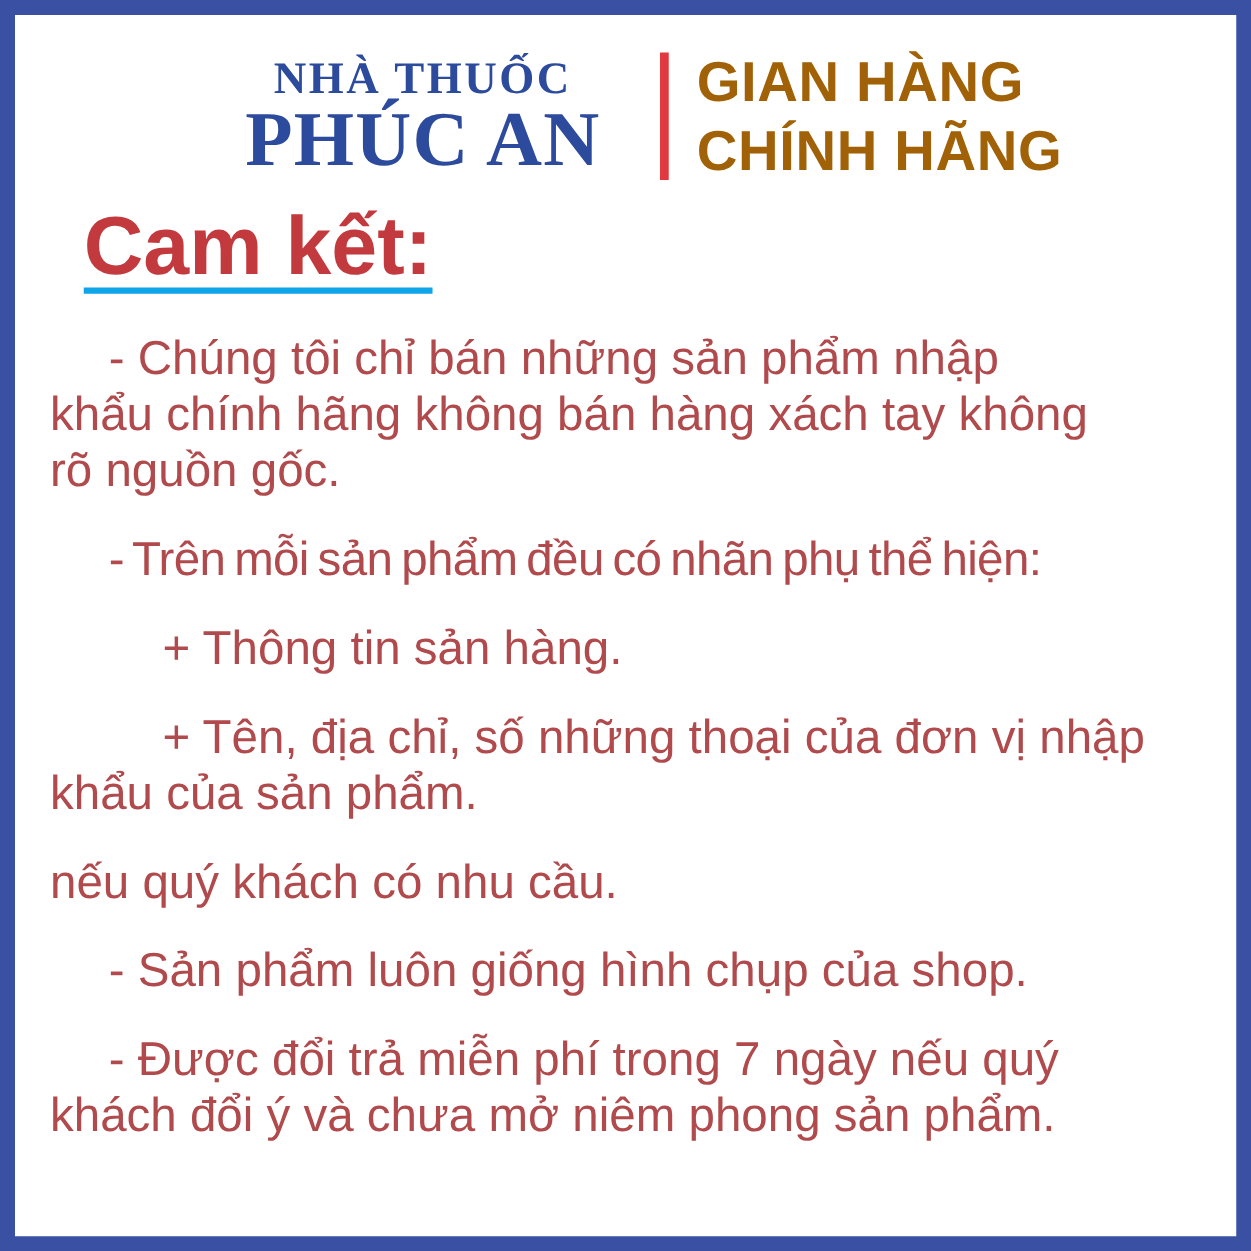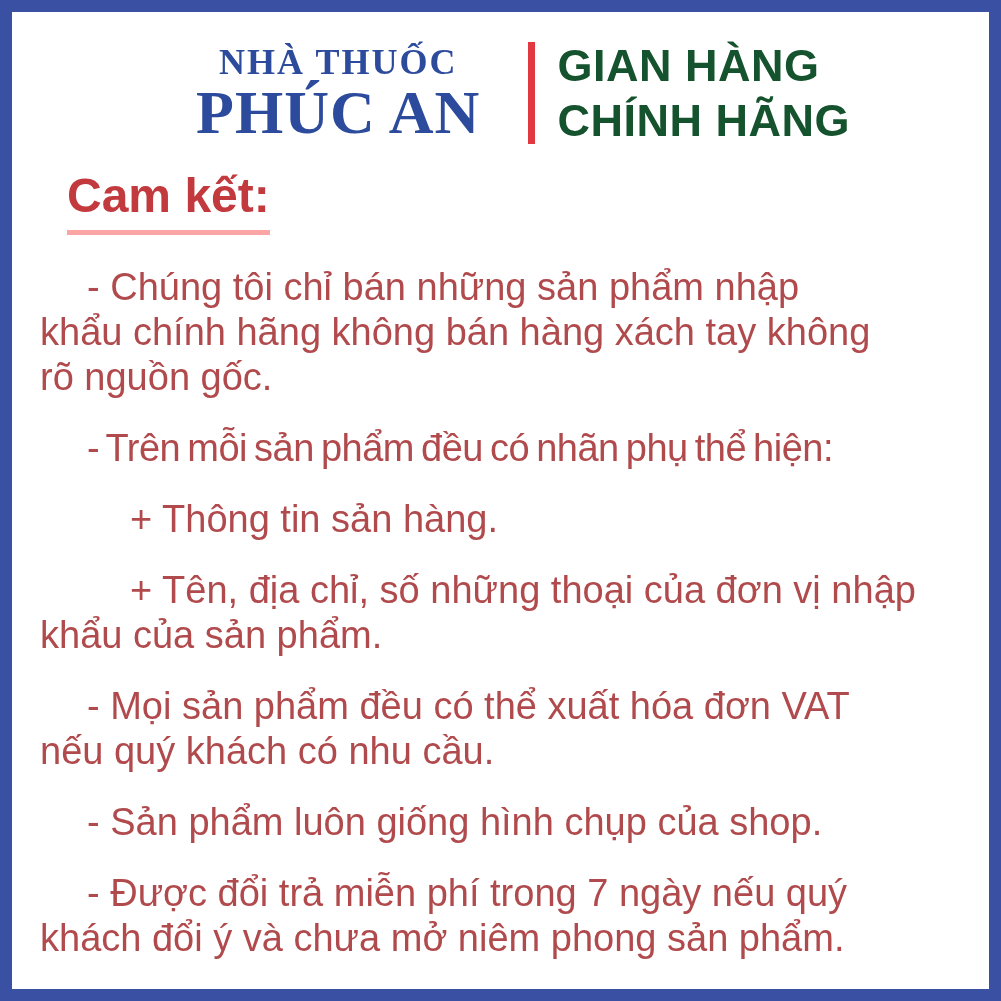--- a/index.html
+++ b/index.html
@@ -28,37 +28,37 @@
   }
   .brand-top  { font-size: 36px; line-height: 38px; letter-spacing: 2px; }
   .brand-main { font-size: 62px; line-height: 62px; letter-spacing: 1px; }
   .header-divider {
     width: 7px;
     height: 102px;
     background: #e2383f;
     margin: 0 22px 0 48px;
   }
   .badge {
-    color: #14532d;
+    color: #a16207;
     font-weight: bold;
     font-size: 45px;
     line-height: 55px;
     letter-spacing: 0.5px;
     white-space: nowrap;
   }
 
   
   .heading-wrap { margin: 16px 0 0 55px; }
   .heading-text {
     display: inline-block;
-    font-size: 48px;
+    font-size: 66px;
     line-height: 64px;
     font-weight: bold;
     color: #c33a3e;
-    border-bottom: 5px solid #fca5a5;
+    border-bottom: 5px solid #0ea5e9;
     padding-bottom: 2px;
   }
 
   
   .content {
     margin: 30px 28px 0 28px;
     font-size: 38px;
     line-height: 45px;
     color: #b14a4c;
   }
@@ -102,21 +102,20 @@
   <div class="para">
     <div class="line indent-plus">+ Thông tin sản hàng.</div>
   </div>
 
   <div class="para">
     <div class="line indent-plus">+ Tên, địa chỉ, số những thoại của đơn vị nhập</div>
     <div class="line">khẩu của sản phẩm.</div>
   </div>
 
   <div class="para">
-    <div class="line indent-dash">- Mọi sản phẩm đều có thể xuất hóa đơn VAT</div>
     <div class="line">nếu quý khách có nhu cầu.</div>
   </div>
 
   <div class="para">
     <div class="line indent-dash">- Sản phẩm luôn giống hình chụp của shop.</div>
   </div>
 
   <div class="para">
     <div class="line indent-dash">- Được đổi trả miễn phí trong 7 ngày nếu quý</div>
     <div class="line">khách đổi ý và chưa mở niêm phong sản phẩm.</div>

